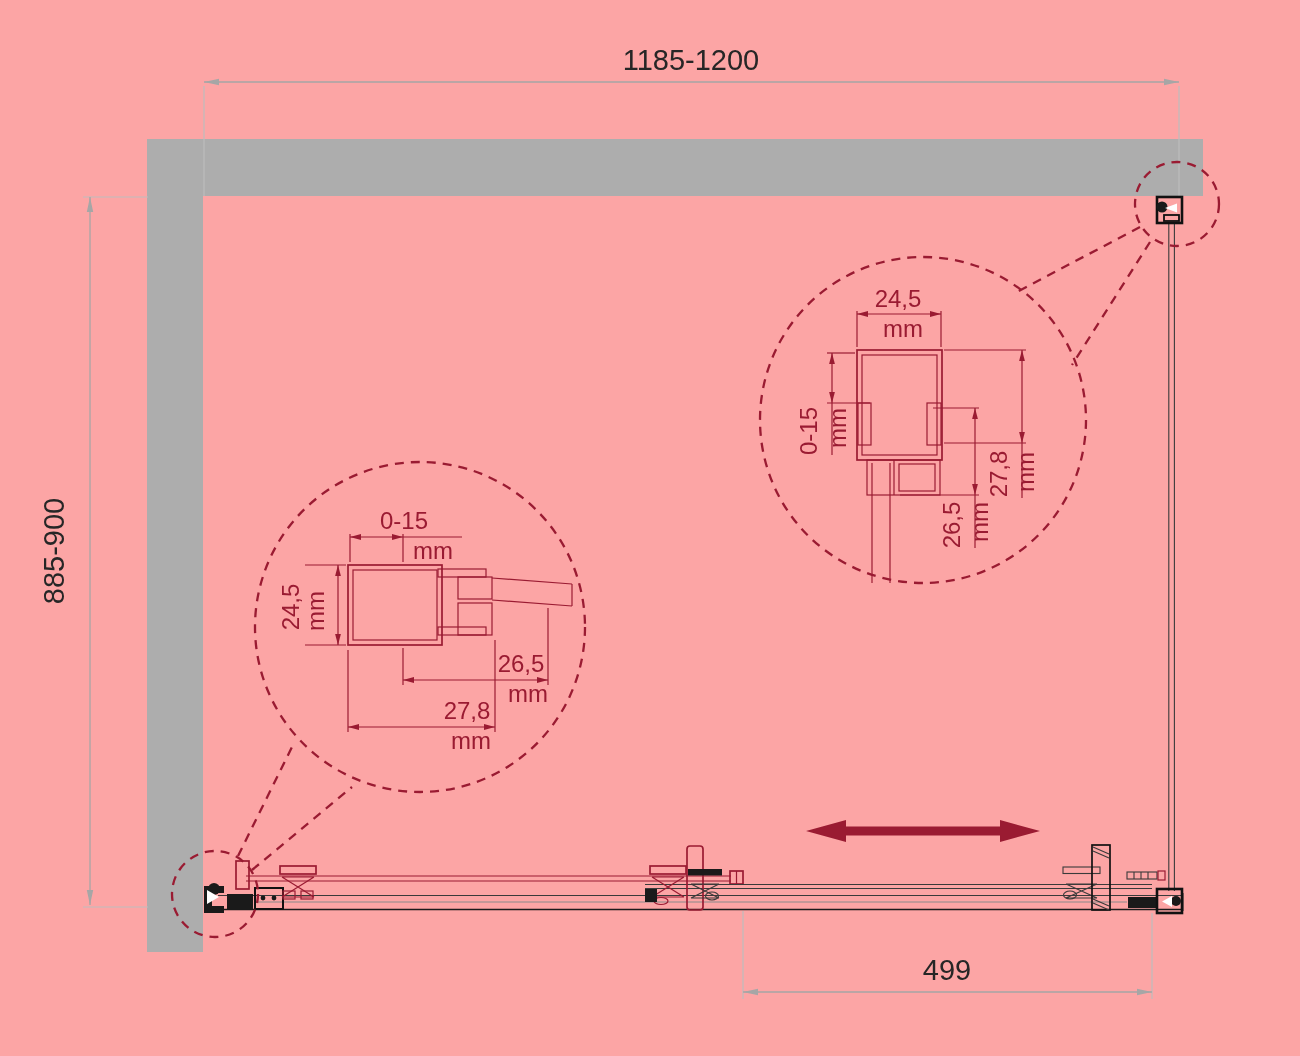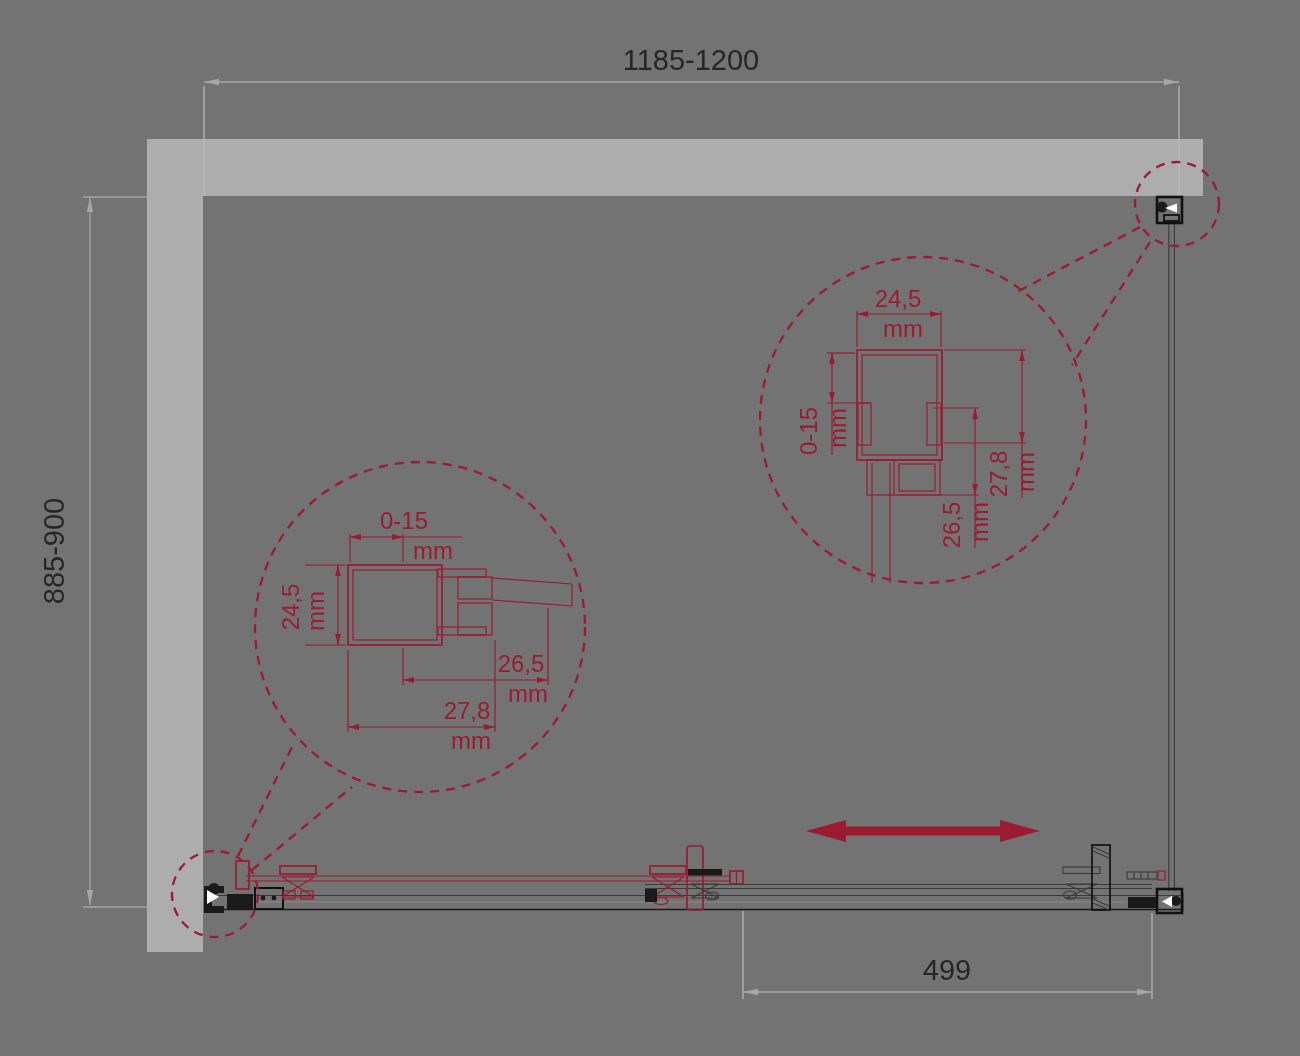--- a/index.html
+++ b/index.html
@@ -1,16 +1,16 @@
 <!DOCTYPE html>
 <html><head>
 <meta charset="utf-8">
 <style>
   html,body{margin:0;padding:0;background:#ffffff;}
-  #canvas{position:relative;width:1300px;height:1056px;background:#737373;overflow:hidden;}
+  #canvas{position:relative;width:1300px;height:1056px;background:#fca5a5;overflow:hidden;}
   svg{position:absolute;left:0;top:0;}
   .dl{stroke:#A6A6A6;stroke-width:1.3;fill:none;}
   .ext{stroke:#BDBDBD;stroke-width:1.2;fill:none;}
   .blk{stroke:#1A1A1A;fill:none;stroke-width:1.4;}
   .blkf{fill:#1A1A1A;stroke:none;}
   .thin{stroke:#3a3a3a;stroke-width:1.1;fill:none;}
   .gry{stroke:#8a8a8a;stroke-width:1;fill:none;}
   .acc{stroke:#9A1B32;fill:none;stroke-width:1.7;}
   .accthin{stroke:#9A1B32;fill:none;stroke-width:1.2;}
   .dash{stroke:#9A1B32;fill:none;stroke-dasharray:9 7;stroke-width:2.3;}

